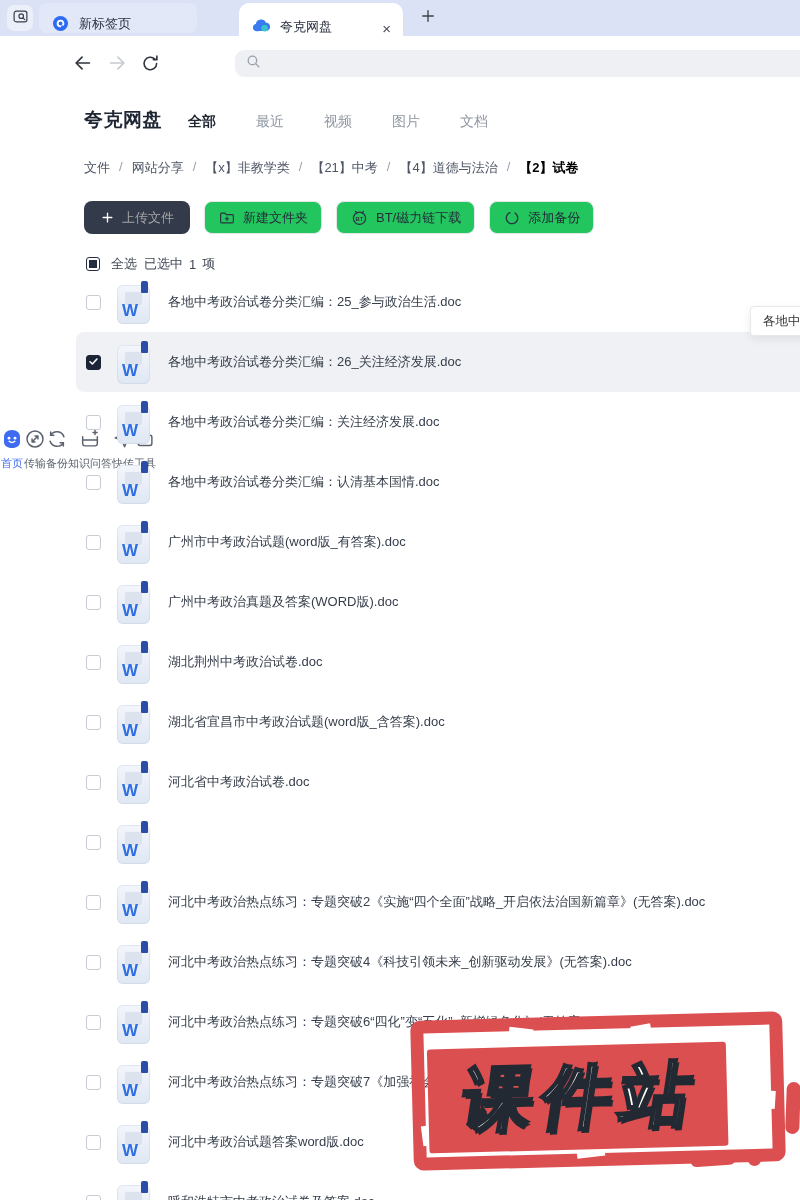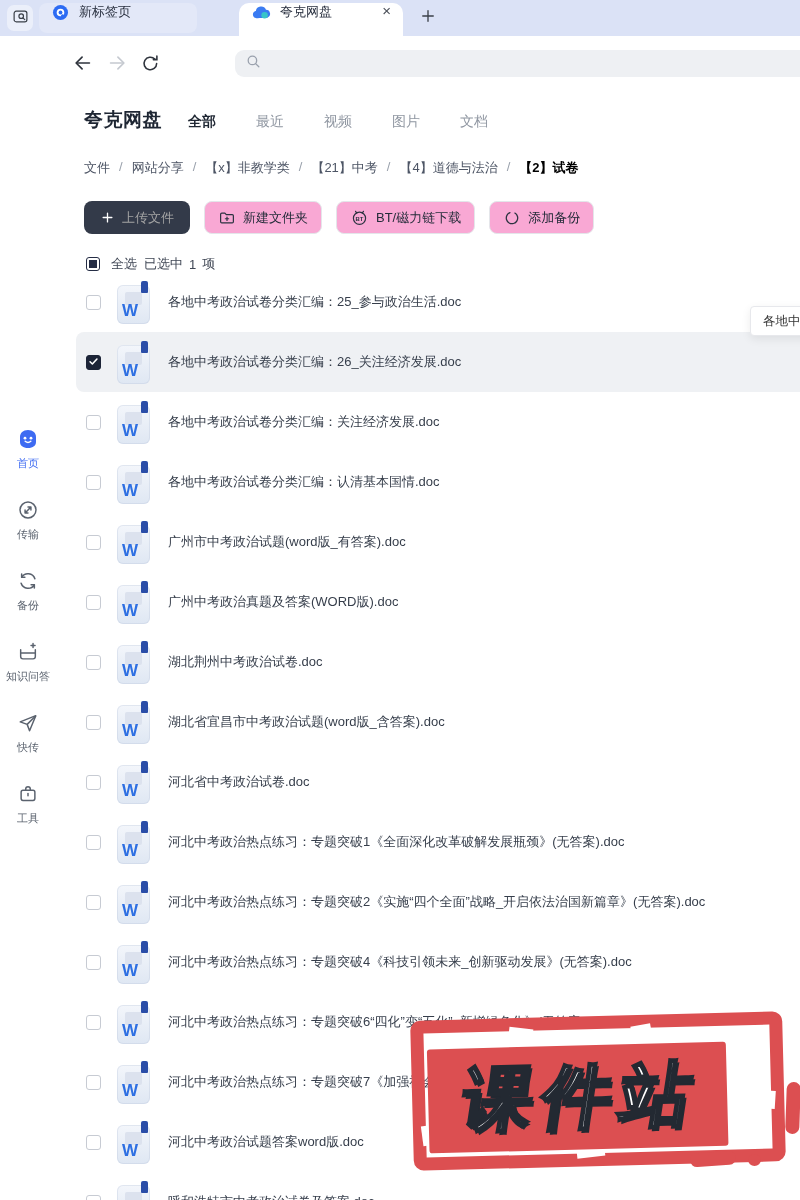--- a/index.html
+++ b/index.html
@@ -3,60 +3,60 @@
 <meta charset="utf-8">
 <style>
   * { margin:0; padding:0; box-sizing:border-box; }
   html,body { width:800px; height:1200px; overflow:hidden; background:#fff;
     font-family:"Liberation Sans","DejaVu Sans",sans-serif; position:relative; }
 
   
   .tabbar { height:36px; background:#dbe2f6; display:flex; align-items:center; }
   .tab-search-btn { width:26px; height:26px; margin-left:7px; border-radius:7px;
     background:rgba(255,255,255,.45); display:flex; align-items:center; justify-content:center; }
-  .tab { display:flex; align-items:flex-start; height:36px; padding:0 12px; font-size:13px; color:#2a3140; }
+  .tab { display:flex; align-items:flex-end; height:36px; padding:0 12px; font-size:13px; color:#2a3140; }
   .tab .ticon { display:flex; margin-right:9px; }
   .tab-inactive { width:158px; margin-left:6px; background:rgba(255,255,255,.22); border-radius:8px; height:30px; }
   .tab-active { width:164px; height:33px; margin-top:3px; margin-left:42px; background:#fff;
     border-radius:10px 10px 0 0; }
   .tab-close { margin-left:auto; font-size:15px; color:#4a4f58; line-height:1; }
   .newtab-btn { margin-left:16px; display:flex; }
 
   
   .navbar { height:54px; background:#fff; display:flex; align-items:center; padding-left:72px; }
   .nav-btn { display:flex; margin-right:12px; }
   .searchbar { flex:1; height:27px; background:#eef0f3; border-radius:9px; margin-left:62px;
     margin-right:-10px; display:flex; align-items:center; padding-left:10px; }
   .searchbar input { border:none; outline:none; background:transparent; flex:1; height:100%;
     font-size:13px; color:#333; margin-left:6px; font-family:inherit; }
 
   
   .page { display:flex; height:1110px; }
   .sidebar { width:56px; flex:none; }
-  .side-nav { margin-top:337px; display:flex; flex-direction:column; align-items:center; }
+  .side-nav { margin-top:337px; display:flex; flex-direction:row; align-items:center; }
   .side-item { height:71px; width:56px; display:flex; flex-direction:column; align-items:center; color:#5a626e; }
   .side-item .sicon { height:24px; display:flex; align-items:center; }
   .side-item .slabel { font-size:11px; margin-top:5px; white-space:nowrap; }
   .side-item.active { color:#3e6bf2; }
 
   .content { flex:1; min-width:0; }
   .drive-header { margin:17px 0 0 28px; display:flex; align-items:baseline; }
   .drive-title { font-size:19px; font-weight:bold; color:#1e2633; letter-spacing:.5px; }
   .drive-tabs { margin-left:26px; display:flex; gap:40px; font-size:14px; color:#8f96a1; }
   .drive-tab.active { color:#1f2733; font-weight:bold; }
 
   .breadcrumb { margin:26px 17px 0 28px; font-size:13px; color:#4d5565; display:flex; white-space:nowrap; font-weight:500; }
   .crumb-sep { margin:0 9px; color:#9aa1ac; font-weight:400; }
   .crumb.last { color:#000000; font-weight:bold; }
 
   .toolbar { margin:24px 0 0 28px; display:flex; gap:14px; }
   .btn { height:33px; border-radius:8px; display:flex; align-items:center; font-size:13px; white-space:nowrap; }
   .btn .bicon { display:flex; margin-right:7px; }
   .btn-primary { background:#333a49; color:#a3a3a3; padding:0 16px; }
-  .btn-outline { border:1px solid #e4e6ea; background:#f9a8d4; color:#252c3a; padding:0 13px; }
+  .btn-outline { border:1px solid #e4e6ea; background:#22c55e; color:#252c3a; padding:0 13px; }
 
   .select-row { margin:22px 0 0 30px; display:flex; align-items:center; font-size:13px; color:#3f4654; height:16px; }
   .cb-ind { width:14px; height:14px; border:1.5px solid #252d45; border-radius:3px;
     display:flex; align-items:center; justify-content:center; flex:none; }
   .cb-ind i { display:block; width:8px; height:8px; background:#252d45; }
   .sel-label { margin-left:11px; }
   .sel-status { margin-left:7px; }
   .sel-count { margin:0 6px; }
 
   .file-list { margin-top:0; }
@@ -405,21 +405,20 @@
           <span class="file-name">河北省中考政治试卷.doc</span>
         </div>
         <div class="file-row">
           <span class="cb"></span>
           <span class="doc-icon">
             <span class="doc-body"></span>
             <span class="doc-block"></span>
             <span class="doc-w">W</span>
             <span class="doc-fold"></span>
           </span>
-          <span class="file-name">河北中考政治热点练习：专题突破1《全面深化改革破解发展瓶颈》(无答案).doc</span>
         </div>
         <div class="file-row">
           <span class="cb"></span>
           <span class="doc-icon">
             <span class="doc-body"></span>
             <span class="doc-block"></span>
             <span class="doc-w">W</span>
             <span class="doc-fold"></span>
           </span>
           <span class="file-name">河北中考政治热点练习：专题突破2《实施“四个全面”战略_开启依法治国新篇章》(无答案).doc</span>

